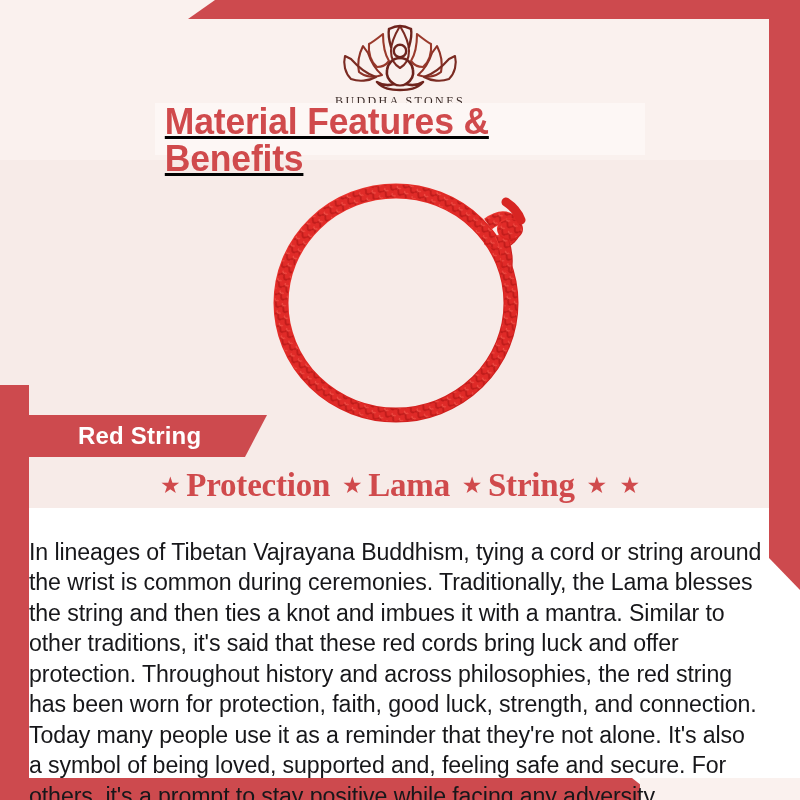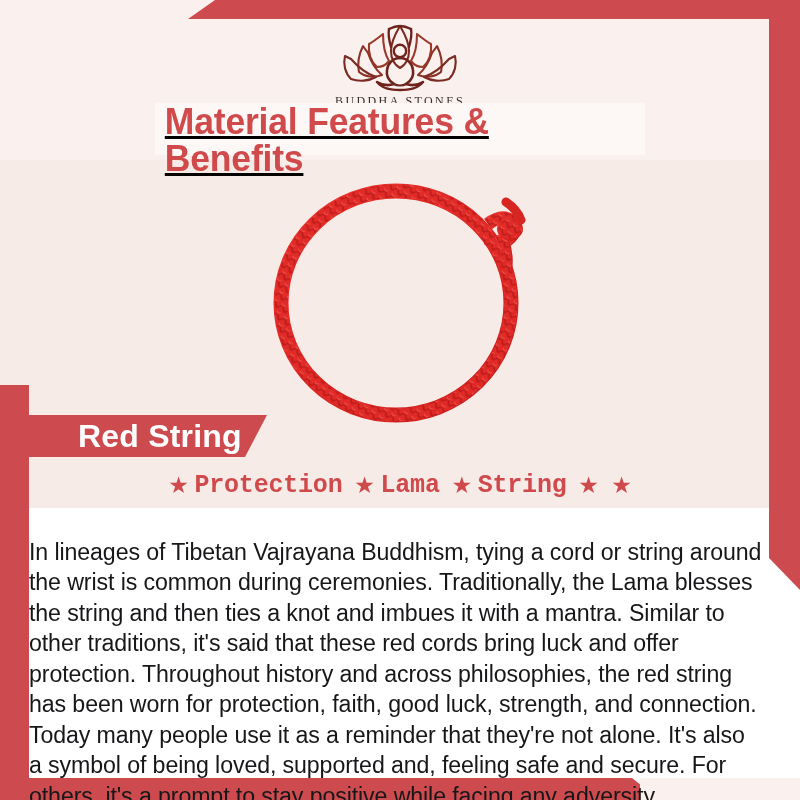--- a/index.html
+++ b/index.html
@@ -139,21 +139,21 @@
     width: 248px; height: 42px;
     background: #CD4A4E;
     clip-path: polygon(0 0, 248px 0, 226px 42px, 0 42px);
     display: flex;
     align-items: center;
   }
   .banner-text {
     margin-left: 59px;
     font-family: "Liberation Sans Narrow", "Liberation Sans", sans-serif;
     font-weight: 700;
-    font-size: 32px;
+    font-size: 24px;
     color: #FFFFFF;
     letter-spacing: 0.2px;
   }
 
   
   .benefits {
     position: absolute;
     left: 0; top: 465px;
     width: 800px; height: 40px;
     display: flex;
@@ -169,23 +169,23 @@
   .benefit-star {
     display: inline-block;
     width: 22px;
     height: 22px;
     color: #D04A4C;
     font-size: 23px;
     line-height: 22px;
     text-align: center;
   }
   .benefit-label {
-    font-family: Liberation Mono, monospace;
+    font-family: Liberation Serif, serif;
     font-weight: 700;
-    font-size: 25px;
+    font-size: 33px;
     color: #D04A4C;
     letter-spacing: -0.2px;
     white-space: nowrap;
   }
 
   
   .body-copy {
     position: absolute;
     left: 29px; top: 513px;
     width: 745px;

